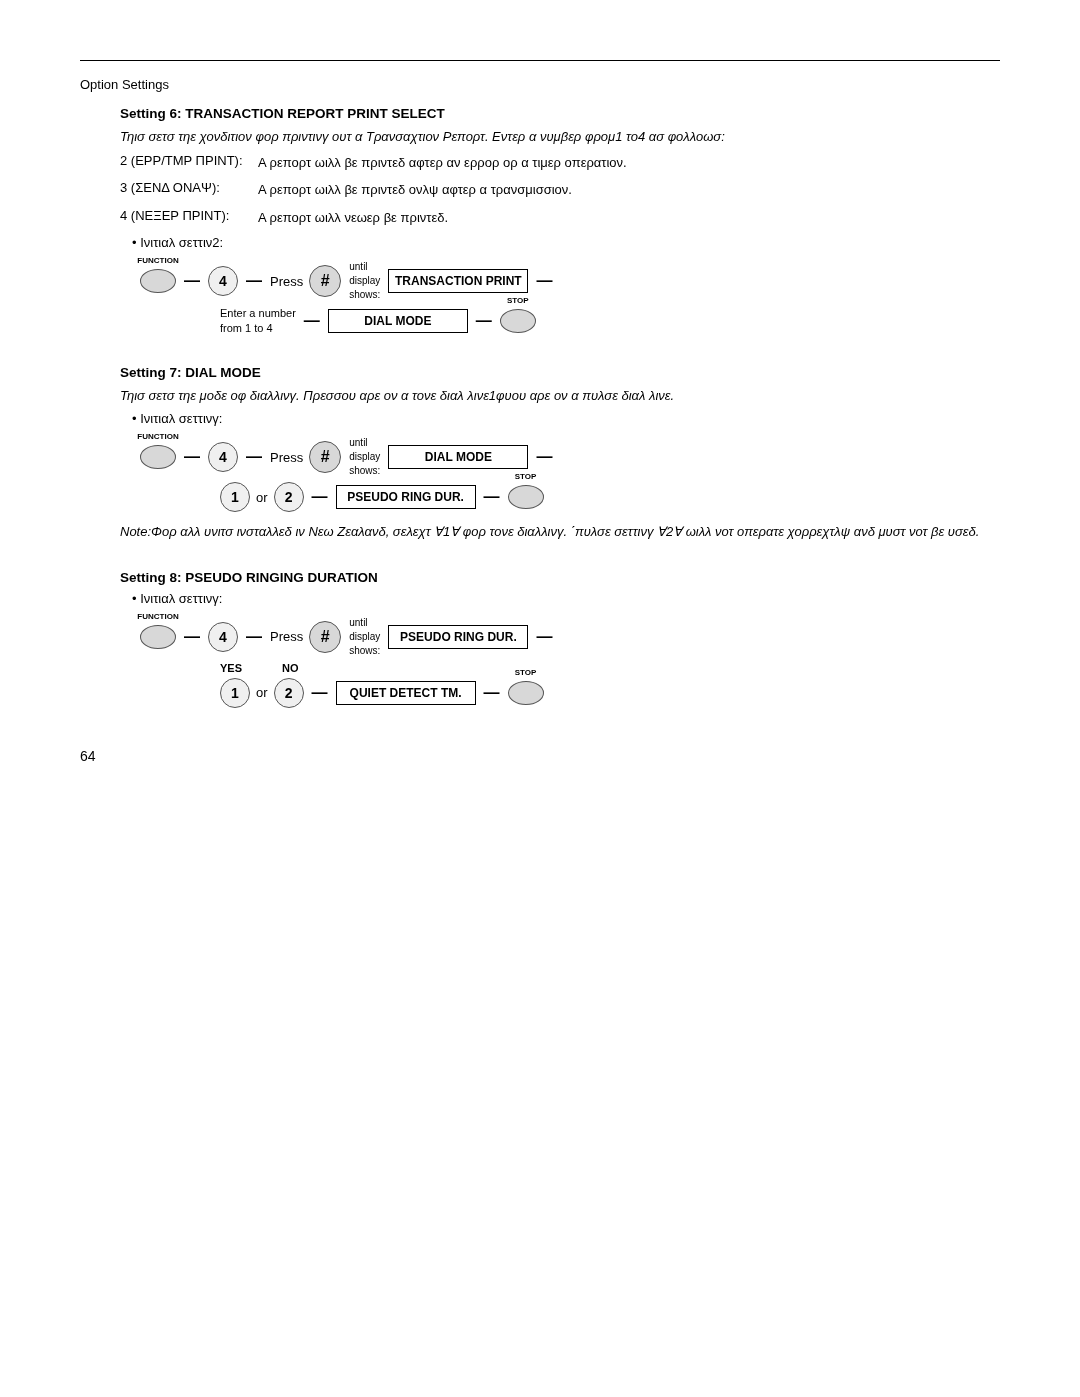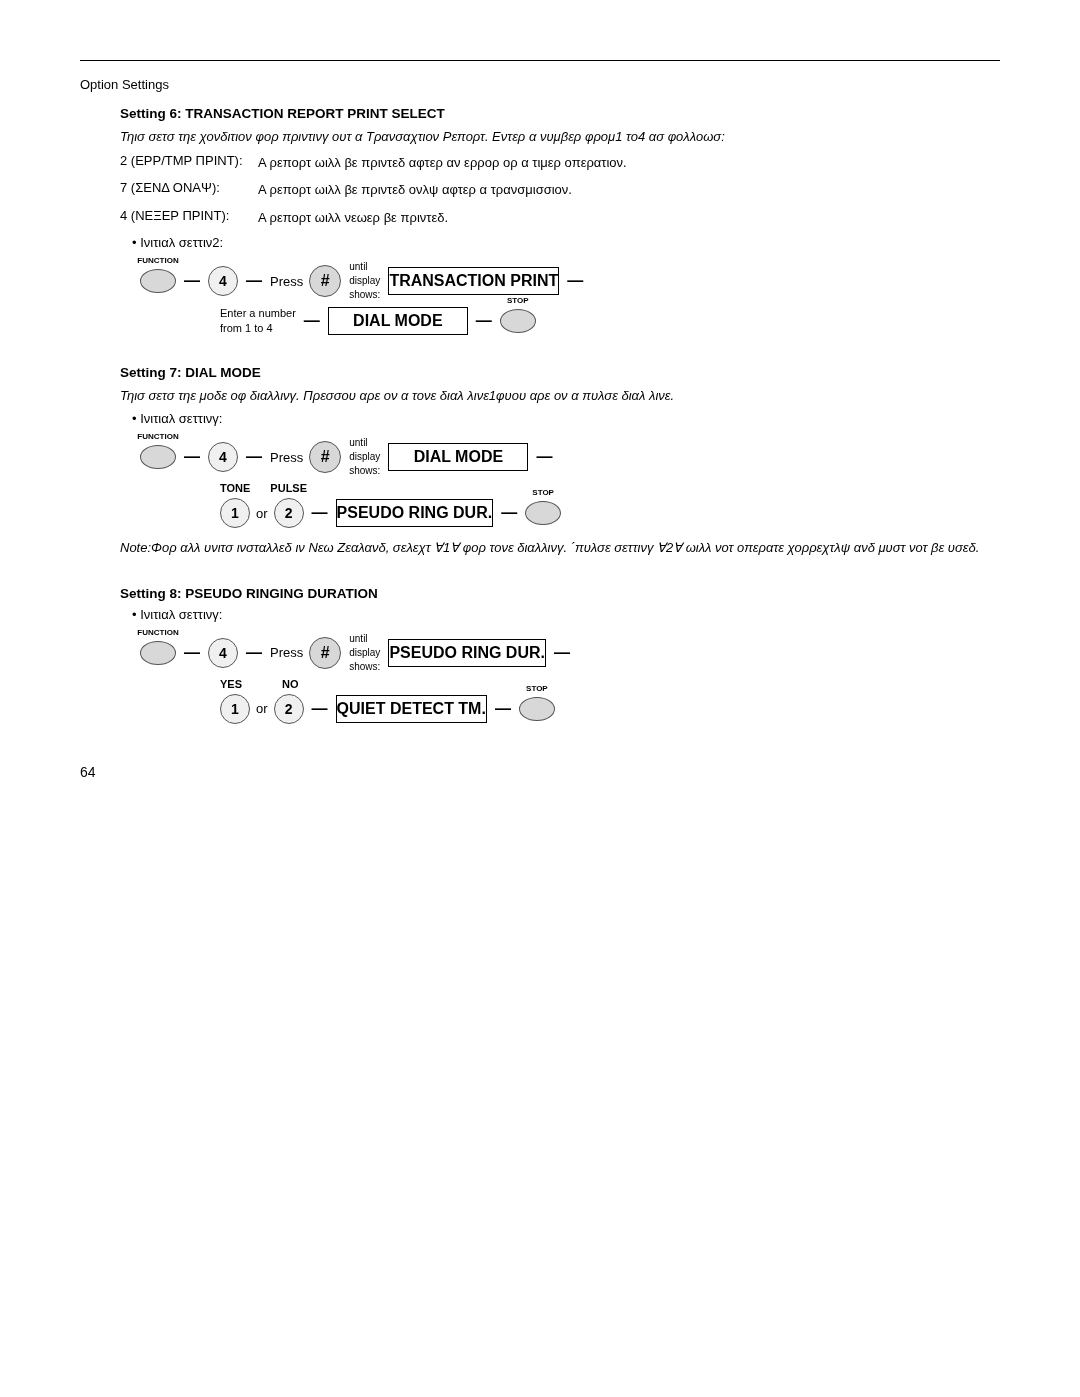--- a/index.html
+++ b/index.html
@@ -131,21 +131,21 @@
       font-weight: bold;
       color: #000;
     }
     
     .display-box {
       display: inline-flex;
       align-items: center;
       justify-content: center;
       border: 1.5px solid #000;
       padding: 4px 0;
-      font-size: 16px;
+      font-size: 12px;
       font-weight: bold;
       white-space: nowrap;
       min-width: 140px;
       text-align: left;
     }
     .dash {
       font-size: 16px;
       font-weight: bold;
       color: #000;
       margin: 0 2px;
@@ -204,21 +204,21 @@
 
 <div class="section-block">
   <div class="setting-title">Setting 6: TRANSACTION REPORT PRINT SELECT</div>
   <div class="body-text">Τηισ σετσ τηε χονδιτιον φορ πριντινγ ουτ α Τρανσαχτιον Ρεπορτ. Εντερ α νυμβερ φρομ1 το4 ασ φολλοωσ:</div>
 
   <div class="list-item">
     <span class="list-label">2 (ΕΡΡ/ΤΜΡ ΠΡΙΝΤ):</span>
     <span class="list-desc">Α ρεπορτ ωιλλ βε πριντεδ αφτερ αν ερρορ ορ α τιμερ οπερατιον.</span>
   </div>
   <div class="list-item">
-    <span class="list-label">7 (ΣΕΝΔ ΟΝΑΨ):</span>
+    <span class="list-label">3 (ΣΕΝΔ ΟΝΑΨ):</span>
     <span class="list-desc">Α ρεπορτ ωιλλ βε πριντεδ ονλψ αφτερ α τρανσμισσιον.</span>
   </div>
   <div class="list-item">
     <span class="list-label">4 (ΝΕΞΕΡ ΠΡΙΝΤ):</span>
     <span class="list-desc">Α ρεπορτ ωιλλ νεωερ βε πριντεδ.</span>
   </div>
 
   <div class="bullet">• Ινιτιαλ σεττιν2:</div>
 
   <div class="diagram-block">
@@ -261,24 +261,20 @@
       <span class="dash">—</span>
       <span class="press-label">Press</span>
       <div class="btn-hash">#</div>
       <div class="until-display">
         <span>until<br>display<br>shows:</span>
       </div>
       <div class="display-box">DIAL MODE</div>
       <span class="dash">—</span>
     </div>
 
-    <div class="sub-labels">
-      <span>TONE</span>
-      <span>PULSE</span>
-    </div>
 
     <div class="diagram-row2" style="margin-left: 80px; margin-top: 0;">
       <div class="btn-num">1</div>
       <span class="press-label">or</span>
       <div class="btn-num">2</div>
       <span class="dash">—</span>
       <div class="display-box">PSEUDO RING DUR.</div>
       <span class="dash">—</span>
       <div class="btn-oval stop"></div>
     </div>

